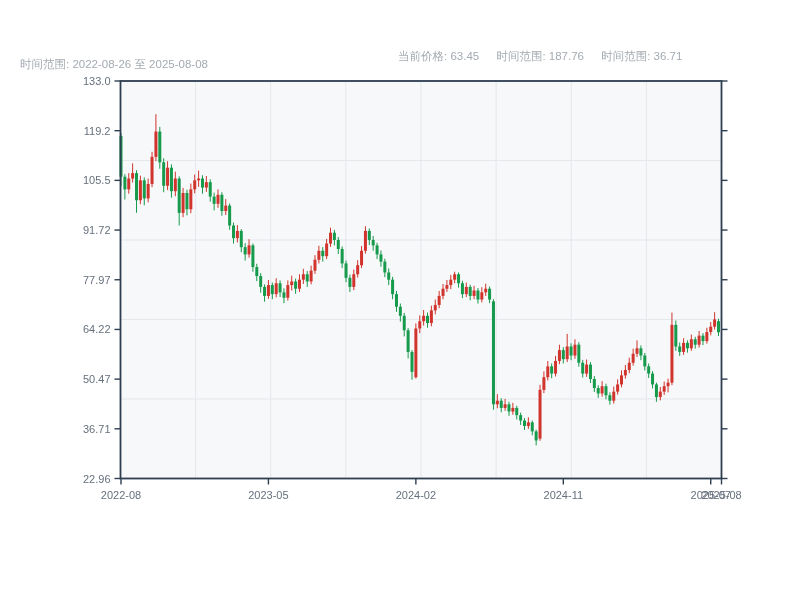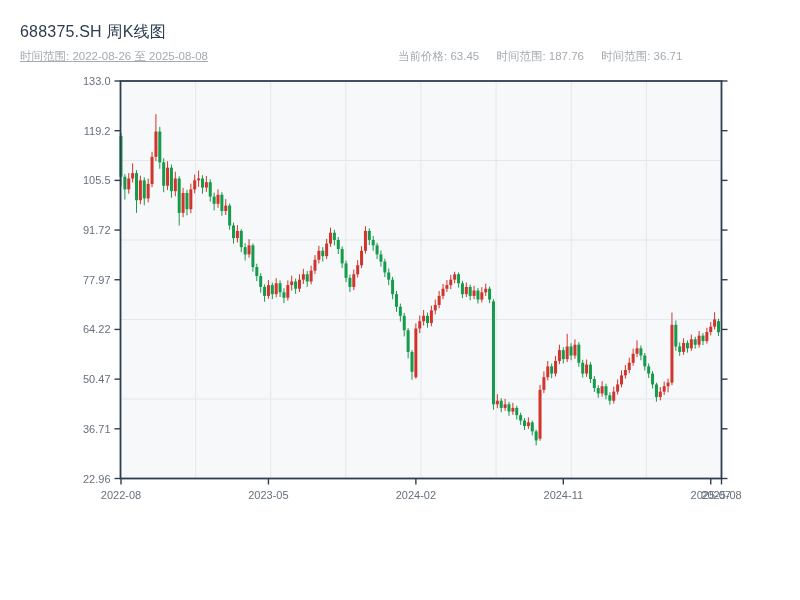--- a/index.html
+++ b/index.html
@@ -1,30 +1,29 @@
 <!DOCTYPE html>
 <html><head>
 <meta charset="utf-8">
 <style>
   html,body{margin:0;padding:0;background:#ffffff;}
   #page{position:relative;width:800px;height:600px;background:#ffffff;overflow:hidden;
         font-family:"Liberation Sans","DejaVu Sans",sans-serif;}
   #title{position:absolute;left:20px;top:22px;font-size:16px;font-weight:500;color:#2b3d4f;letter-spacing:.2px;}
   #subrow{position:absolute;left:20px;top:49px;width:760px;font-size:11.5px;color:#a4aab1;white-space:nowrap;}
-  #range{position:absolute;left:0;top:0;text-decoration:underline;}
+  #range{position:absolute;left:0;top:8px;}
   #stats{position:absolute;left:378px;top:0;}
   #stats .stat{margin-right:14px;}
   svg{position:absolute;left:0;top:0;}
   text{font-family:"Liberation Sans","DejaVu Sans",sans-serif;}
 </style>
 </head>
 <body>
 
 <div id="page">
-  <div id="title">688375.SH 周K线图</div>
   <div id="subrow">
     <span id="range"><span>时间范围:</span> <span>2022-08-26 至 2025-08-08</span></span>
     <span id="stats">
       <span class="stat"><span>当前价格:</span> <span>63.45</span></span>
       <span class="stat"><span>时间范围:</span> <span>187.76</span></span>
       <span class="stat"><span>时间范围:</span> <span>36.71</span></span>
     </span>
   </div>
   <svg id="chart" width="800" height="600" viewBox="0 0 800 600">
     <rect id="plotbg" x="120.5" y="81" width="601" height="397.5" fill="#f7f8fa"></rect>

